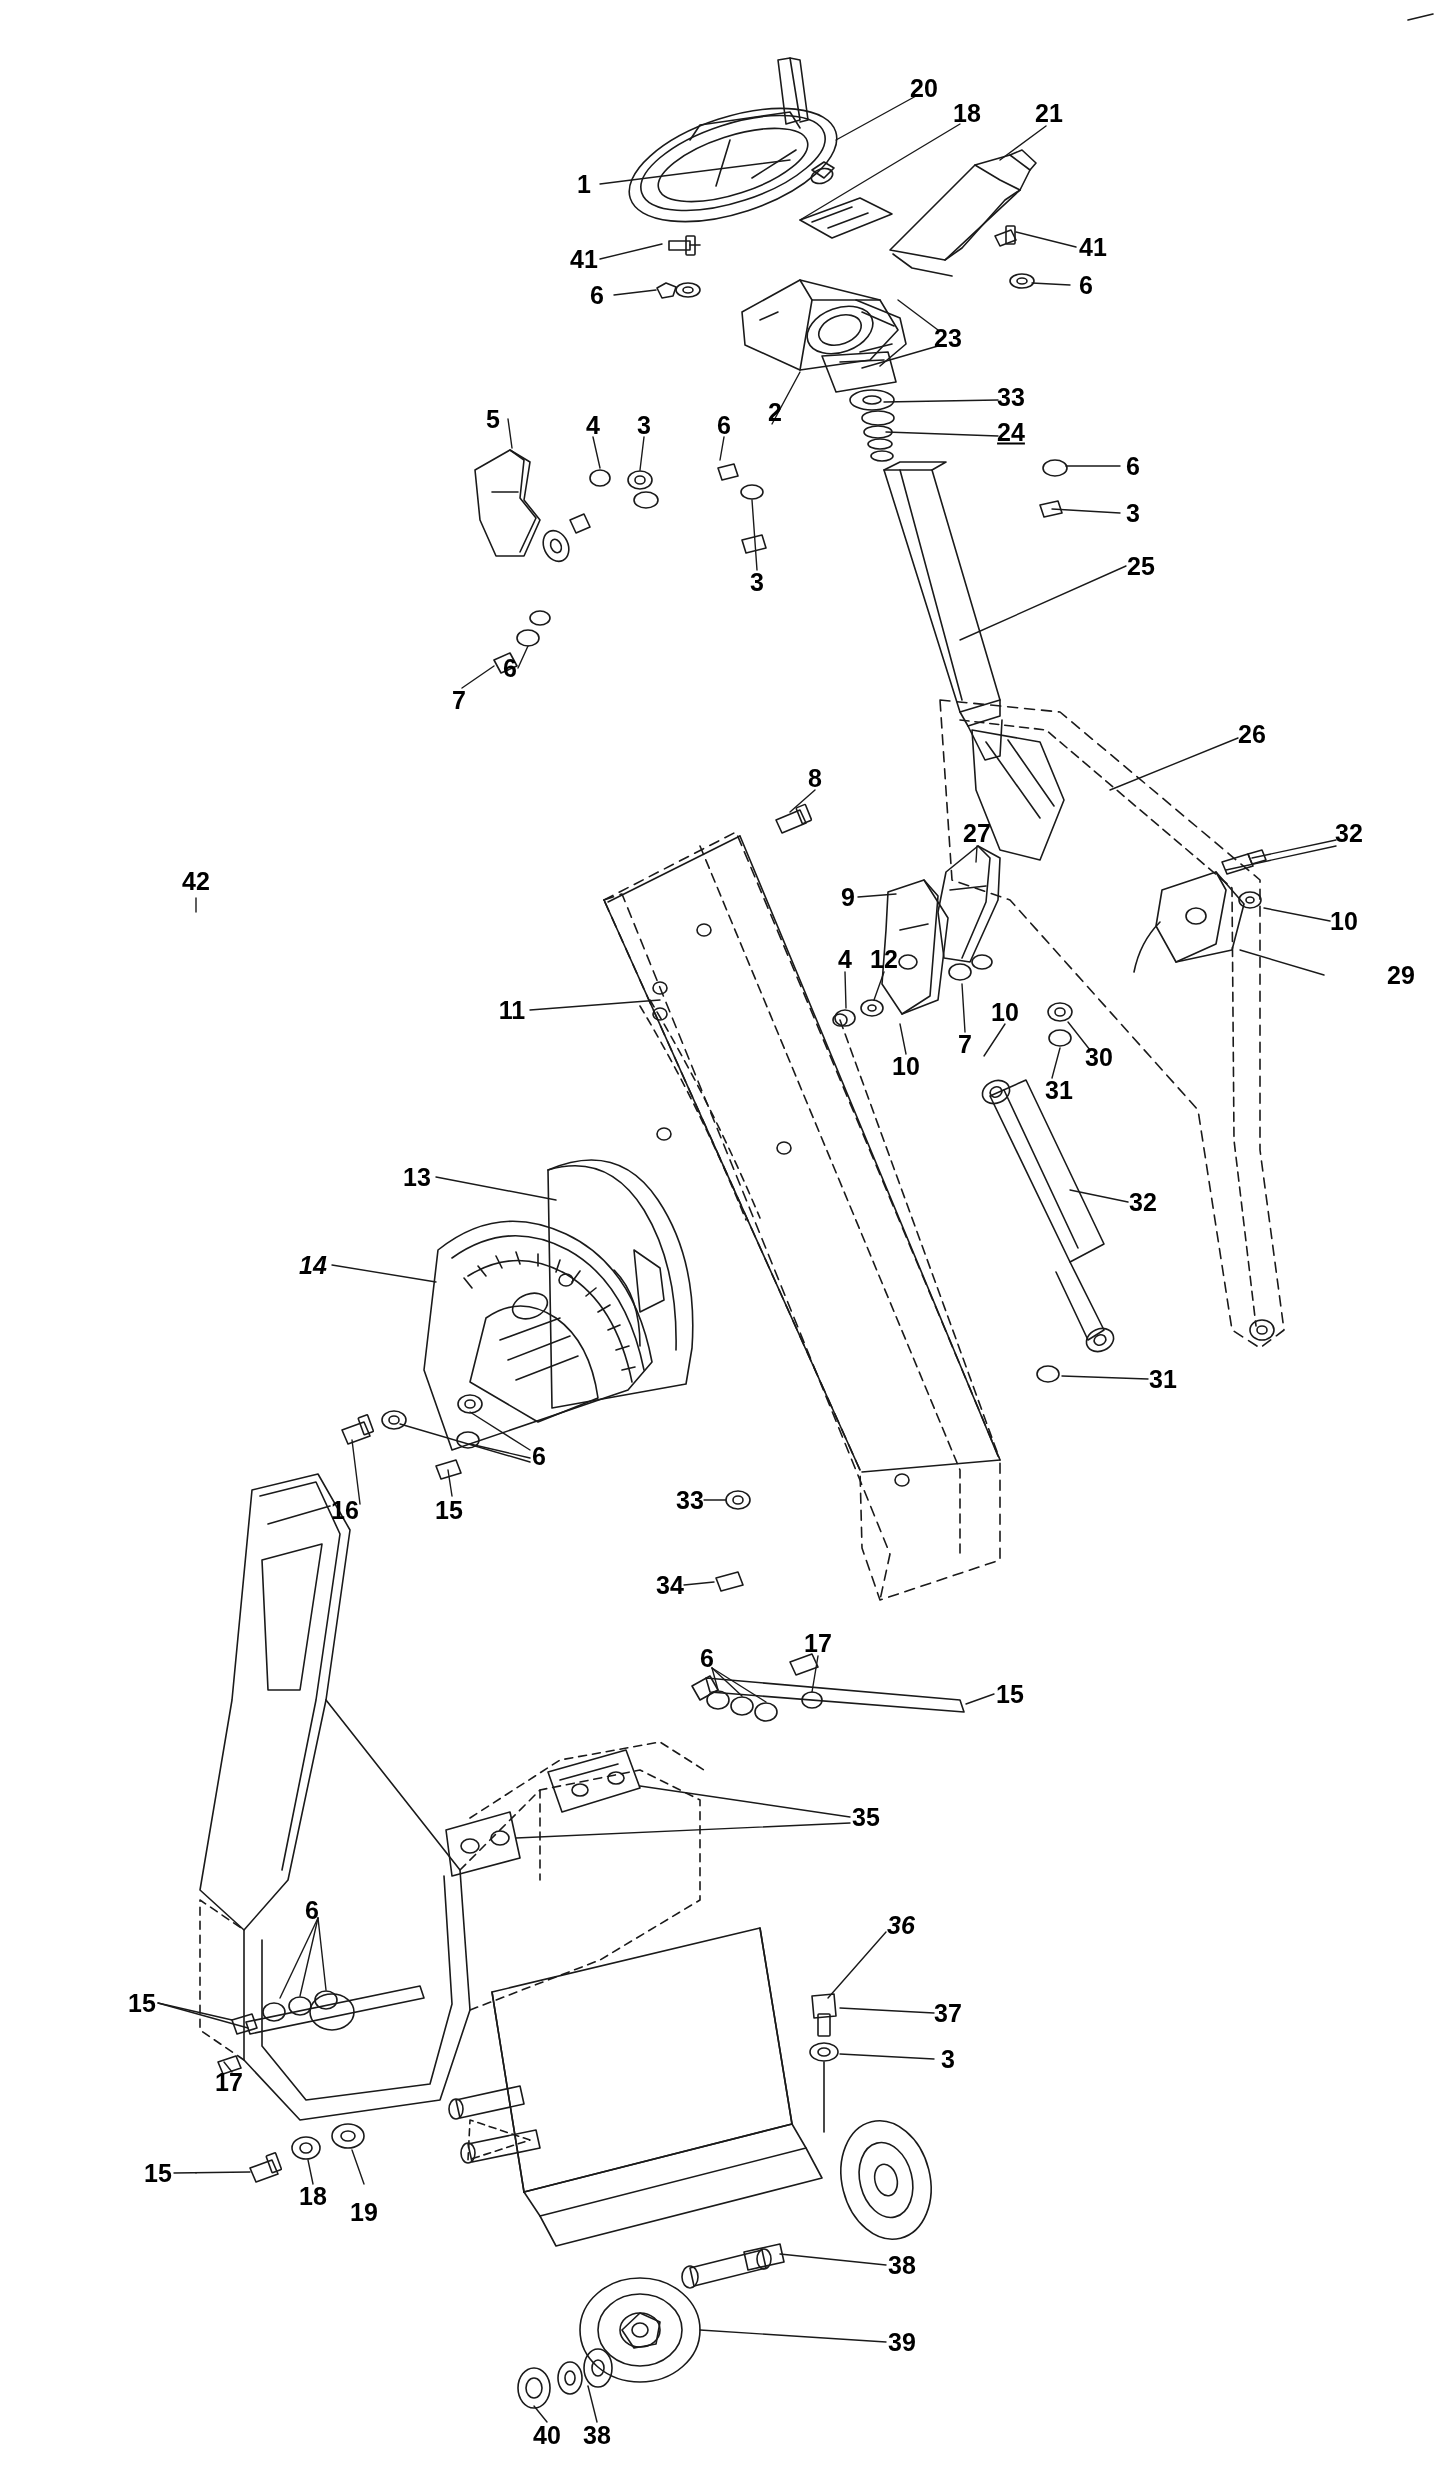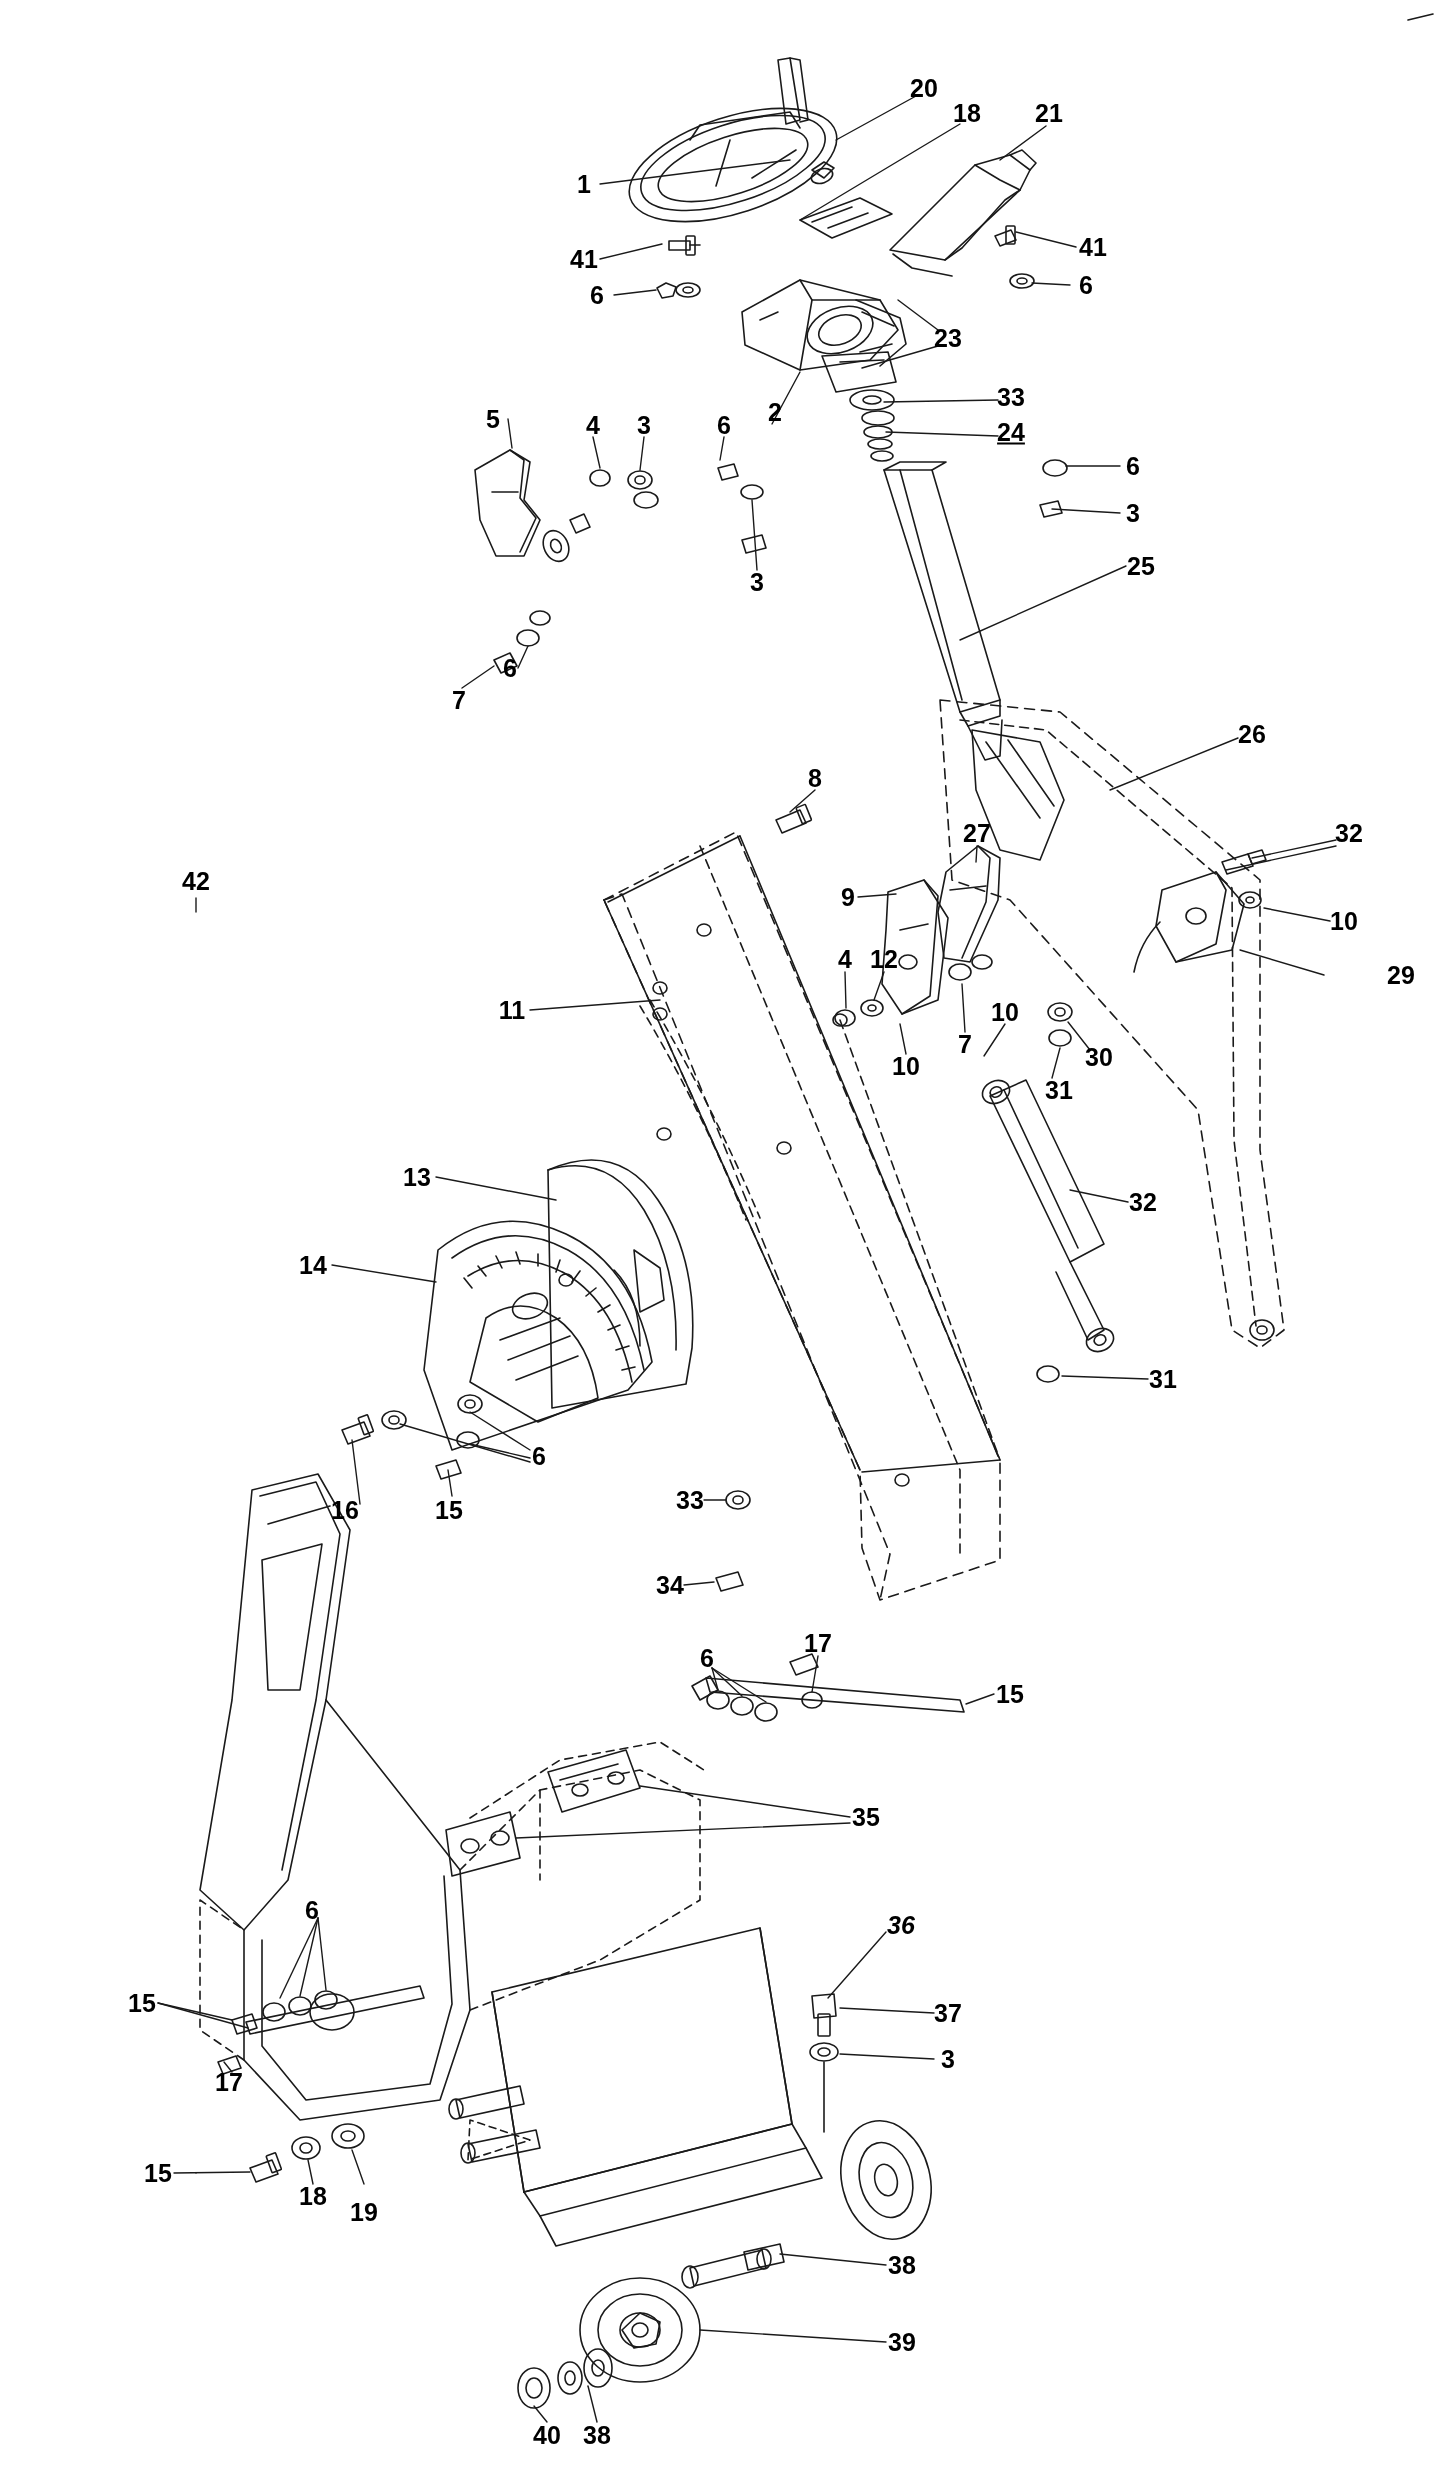--- a/index.html
+++ b/index.html
@@ -456,21 +456,21 @@
       <div class="callout" style="left: 845px; top: 959px;">4</div>
       <div class="callout" style="left: 884px; top: 959px;">12</div>
       <div class="callout" style="left: 512px; top: 1010px;">11</div>
       <div class="callout" style="left: 1005px; top: 1012px;">10</div>
       <div class="callout" style="left: 965px; top: 1044px;">7</div>
       <div class="callout" style="left: 906px; top: 1066px;">10</div>
       <div class="callout" style="left: 1099px; top: 1057px;">30</div>
       <div class="callout" style="left: 1059px; top: 1090px;">31</div>
       <div class="callout" style="left: 417px; top: 1177px;">13</div>
       <div class="callout" style="left: 1143px; top: 1202px;">32</div>
-      <div class="callout" style="left: 313px; top: 1265px;">14</div>
+      <div class="callout" style="left: 313px; top: 1265px; font-style: italic;">14</div>
       <div class="callout" style="left: 1163px; top: 1379px;">31</div>
       <div class="callout" style="left: 539px; top: 1456px;">6</div>
       <div class="callout" style="left: 345px; top: 1510px;">16</div>
       <div class="callout" style="left: 449px; top: 1510px;">15</div>
       <div class="callout" style="left: 690px; top: 1500px;">33</div>
       <div class="callout" style="left: 670px; top: 1585px;">34</div>
       <div class="callout" style="left: 818px; top: 1643px;">17</div>
       <div class="callout" style="left: 707px; top: 1658px;">6</div>
       <div class="callout" style="left: 1010px; top: 1694px;">15</div>
       <div class="callout" style="left: 866px; top: 1817px;">35</div>

